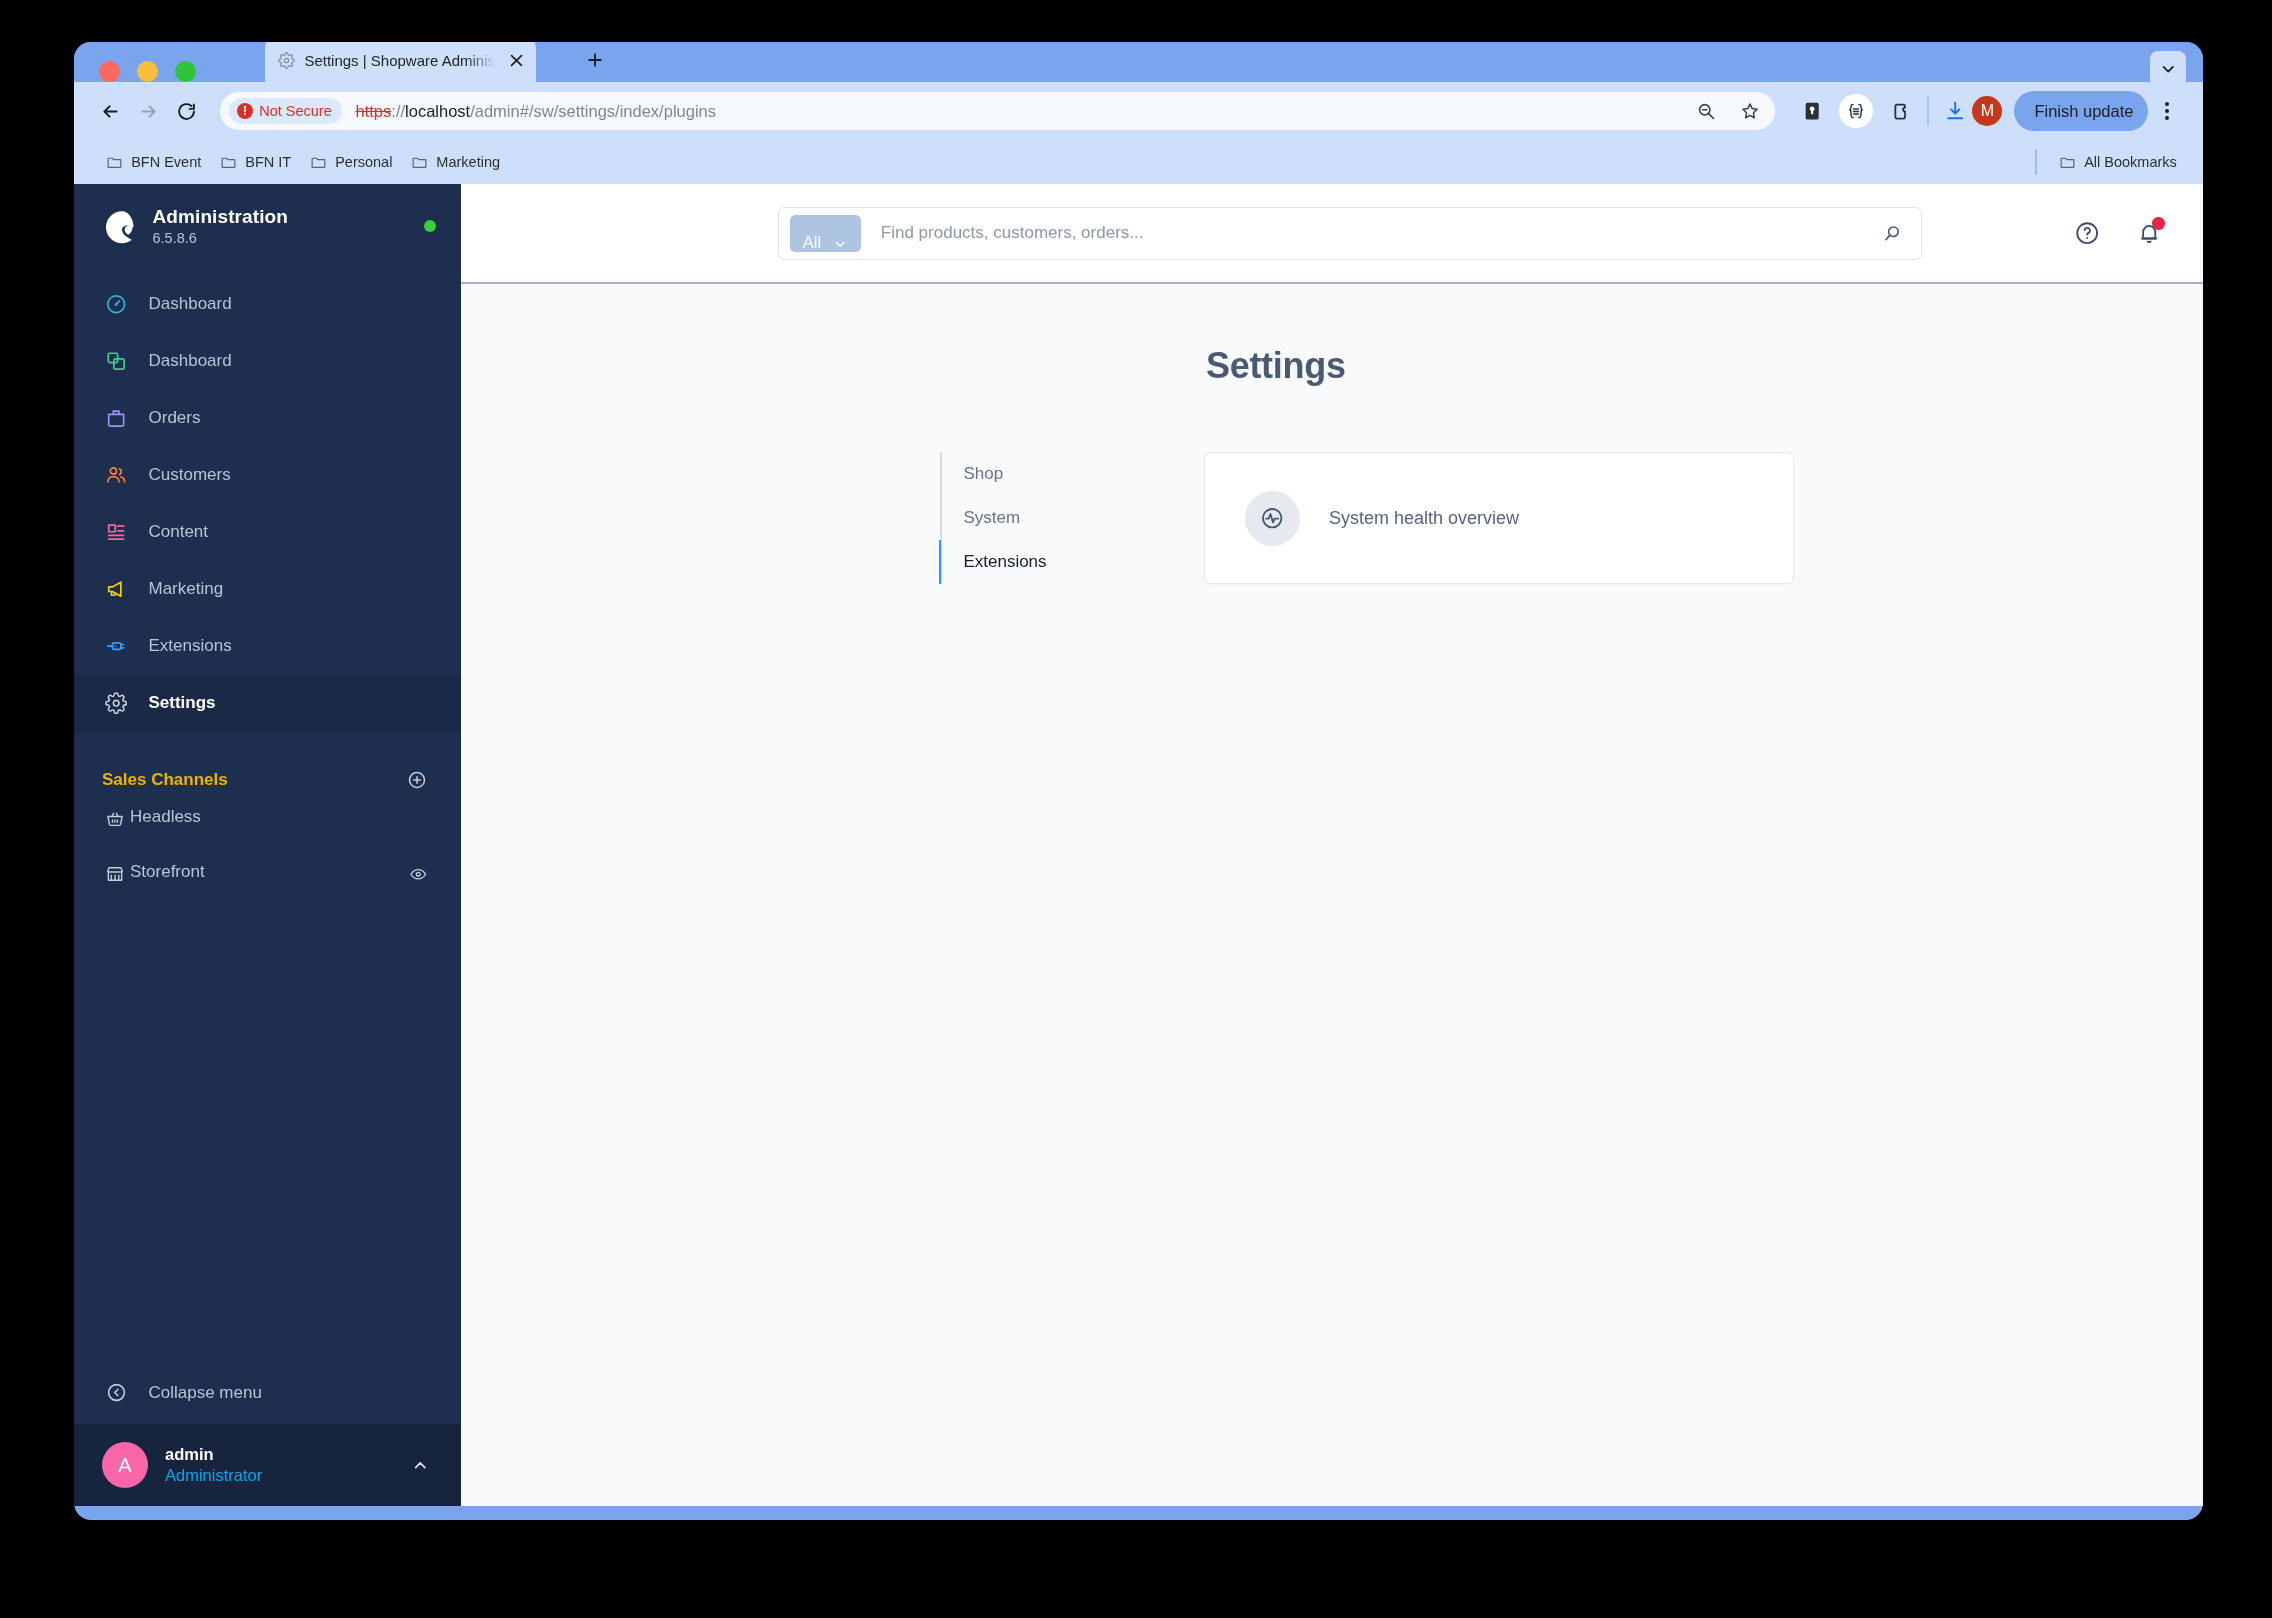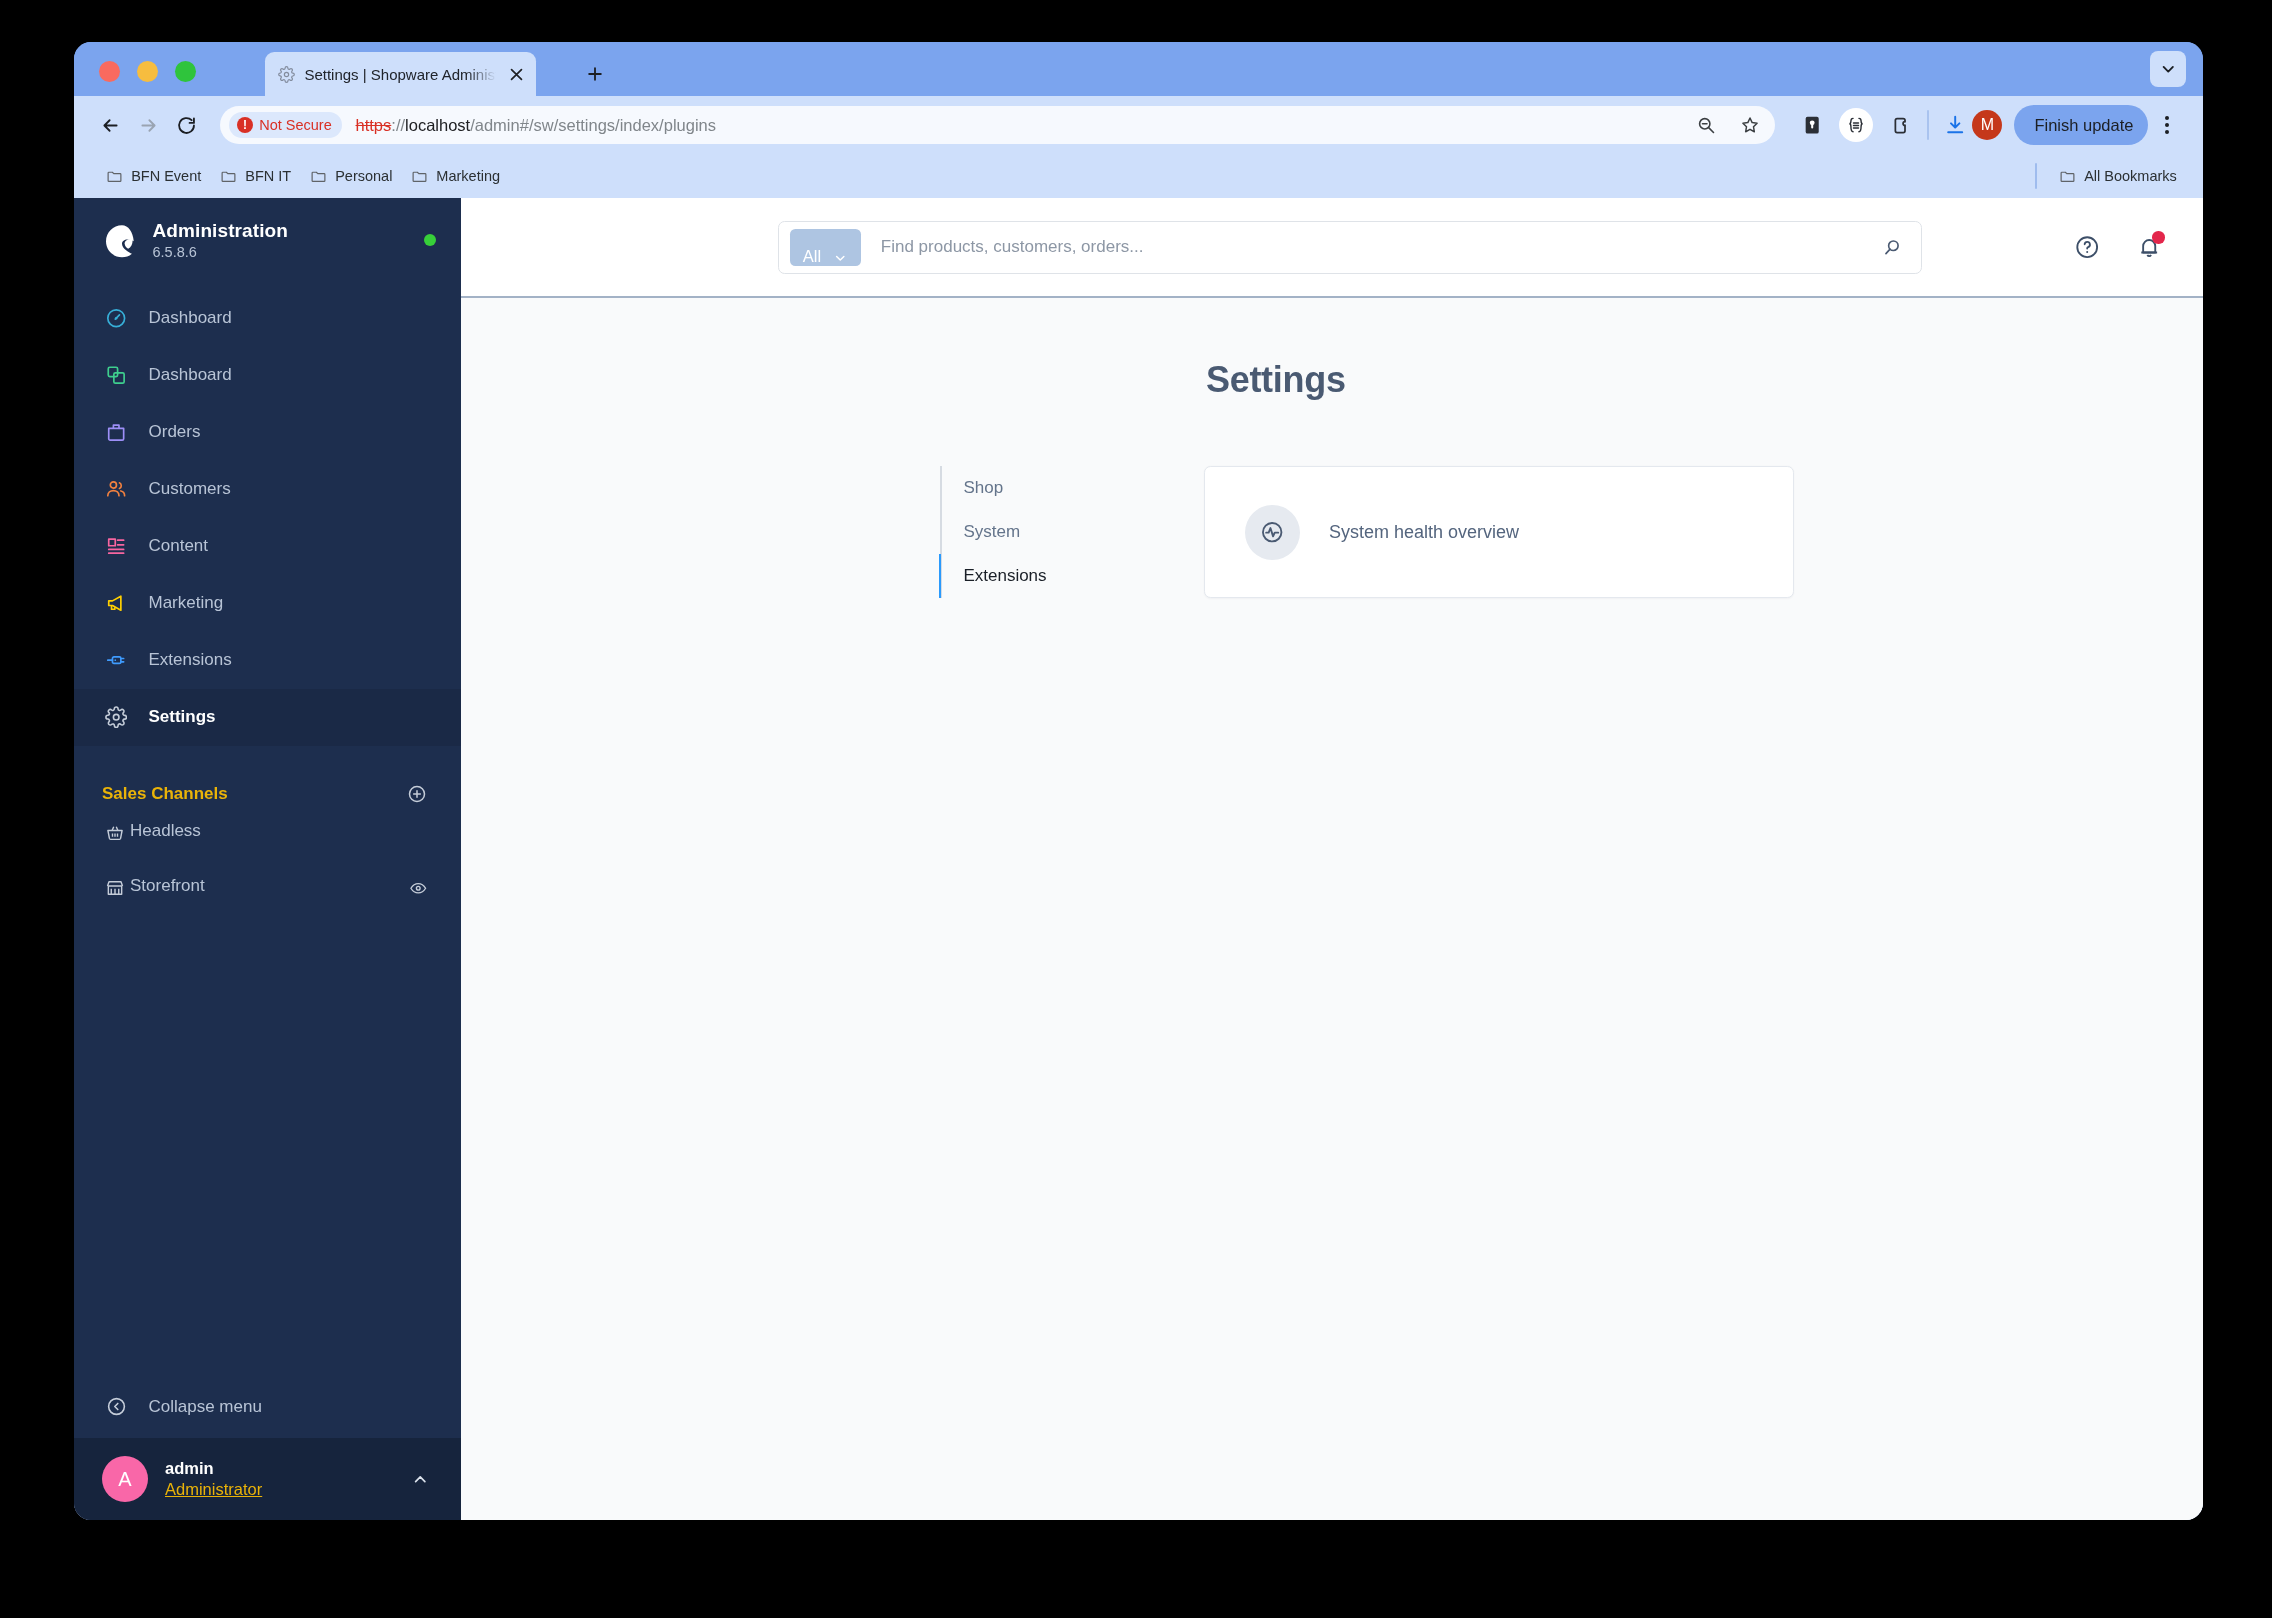--- a/index.html
+++ b/index.html
@@ -17,21 +17,21 @@
     width: 2129px; height: 1478px;
     background: #7ba4ee;
     border-radius: 17px;
     overflow: hidden;
     box-shadow: 0 6.6px 40px rgba(0,0,0,.35);
   }
 
   
   .tab-strip {
     position: relative;
-    height: 54px;
+    height: 40px;
     background: #7ba4ee;
     display: flex;
     align-items: flex-end;
     padding-left: 17px;
   }
   .traffic-lights {
     display: flex; gap: 17px;
     position: absolute; left: 25px; top: 18.5px;
   }
   .dot { width: 21px; height: 21px; border-radius: 50%; }
@@ -225,21 +225,21 @@
     gap: 17px;
   }
   .user-avatar {
     width: 46px; height: 46px; border-radius: 50%;
     background: #f967a8; color:#fff;
     font-size: 20px; display:flex; align-items:center; justify-content:center;
     flex:none;
   }
   .user-meta { flex: 1; }
   .user-name { font-size: 16.5px; font-weight: bold; color: #ffffff; line-height: 1.25; }
-  .user-role { font-size: 16.5px; color: #eab308; line-height: 1.25; text-decoration: underline; }
+  .user-role { font-size: 16.5px; color: #0ea5e9; line-height: 1.25; }
   .user-chevron { width: 26.4px; height: 26.4px; display:flex; align-items:center; justify-content:center; }
 
   
   .main-col { flex: 1; display: flex; flex-direction: column; min-width: 0; }
 
   .app-topbar {
     height: 100px; flex: none;
     background: #ffffff;
     border-bottom: 2px solid #a3b2c6;
     display: flex; align-items: center;

